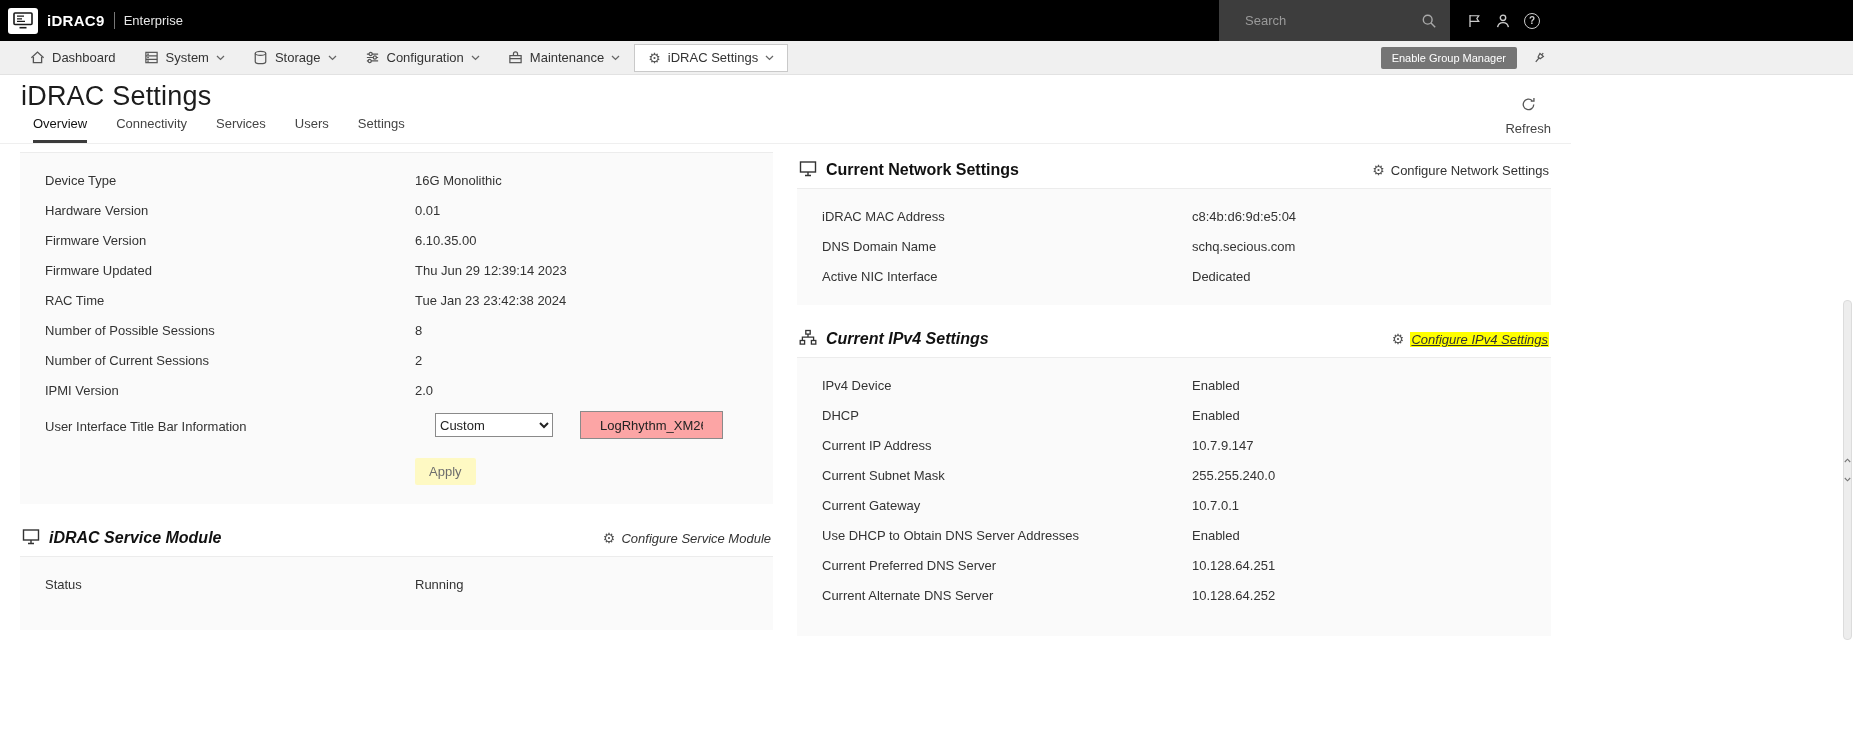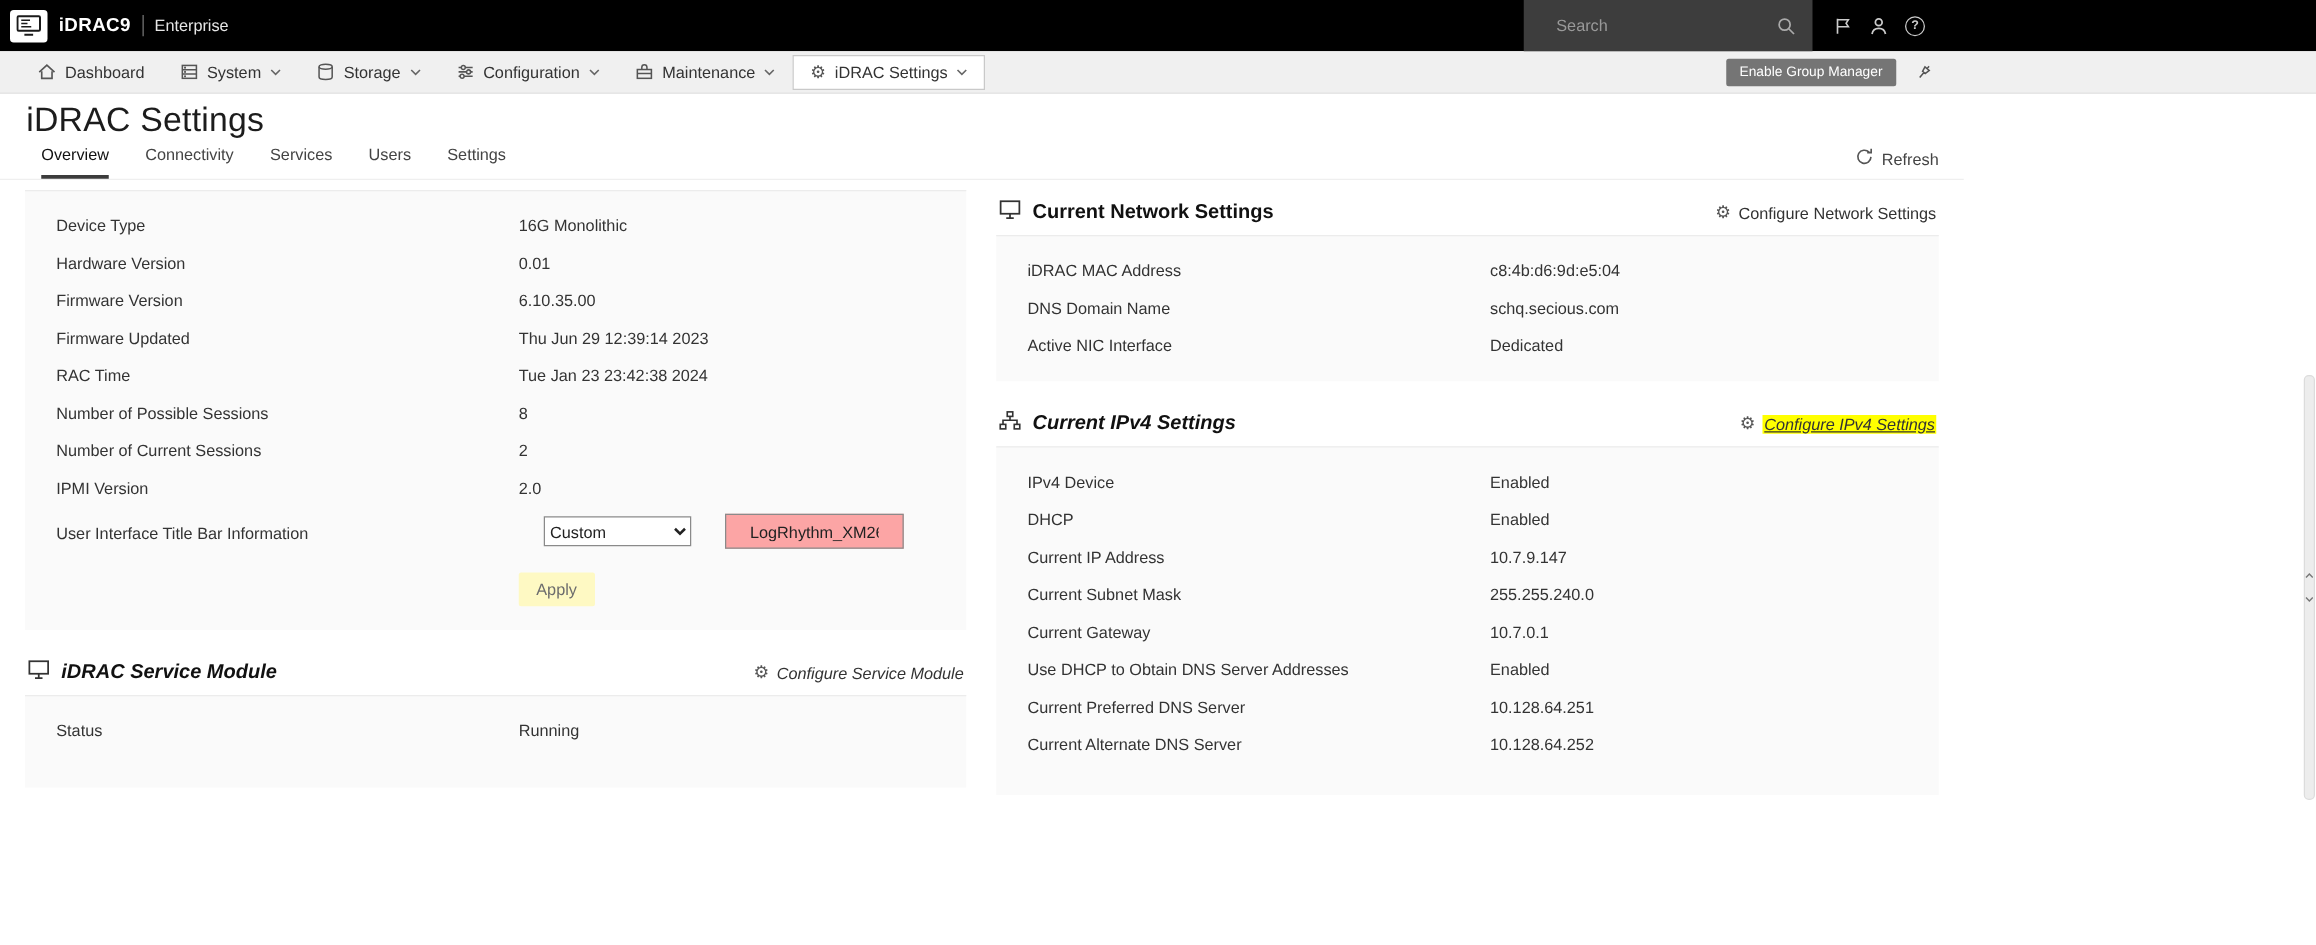--- a/index.html
+++ b/index.html
@@ -37,21 +37,21 @@
     padding: 5px 11px; border-radius: 2px; font-family: inherit; cursor: pointer; }
   .gear { font-family: "DejaVu Sans", sans-serif; font-size: 14px; color: #555; line-height: 1; }
   
   .content { width: 1571px; }
   .page-title { font-size: 27px; font-weight: 400; color: #1c1c1c; margin: 6px 0 0 21px; letter-spacing: .2px; }
   .tabs-row { position: relative; margin-top: 4px; padding-left: 33px; display: flex; gap: 29px;
     border-bottom: 1px solid #efefef; width: 1571px; align-items: flex-end; }
   .tab { font-size: 13px; color: #444; padding-bottom: 9px; border-bottom: 3px solid transparent; cursor: pointer; }
   .tab.active { color: #111; border-bottom-color: #3c3c3c; }
   .refresh { position: absolute; right: 20px; bottom: 7px; display: flex; gap: 6px;
-    align-items: center; font-size: 13px; color: #444; cursor: pointer; }
+    align-items: center; font-size: 13px; color: #444; cursor: pointer; flex-direction: column; }
   .columns { display: flex; gap: 24px; margin: 8px 0 0 20px; align-items: flex-start; }
   .col-left { width: 753px; flex: none; }
   .col-right { width: 754px; flex: none; }
   .section-header { display: flex; align-items: center; gap: 9px; height: 36px;
     font-size: 16px; font-weight: 700; color: #111; padding: 0 2px; }
   .cfg-link { margin-left: auto; display: flex; align-items: center; gap: 6px;
     font-size: 13px; font-weight: 400; color: #333; cursor: pointer; }
   .highlight { background: #ffff00; text-decoration: underline; padding: 0 1px; }
   .card-body { background: #fafafa; border-top: 1px solid #ececec; padding: 12px 0 14px; }
   .frow { display: flex; padding: 8px 10px 7px 25px; font-size: 13px; color: #333; line-height: 15px; }

